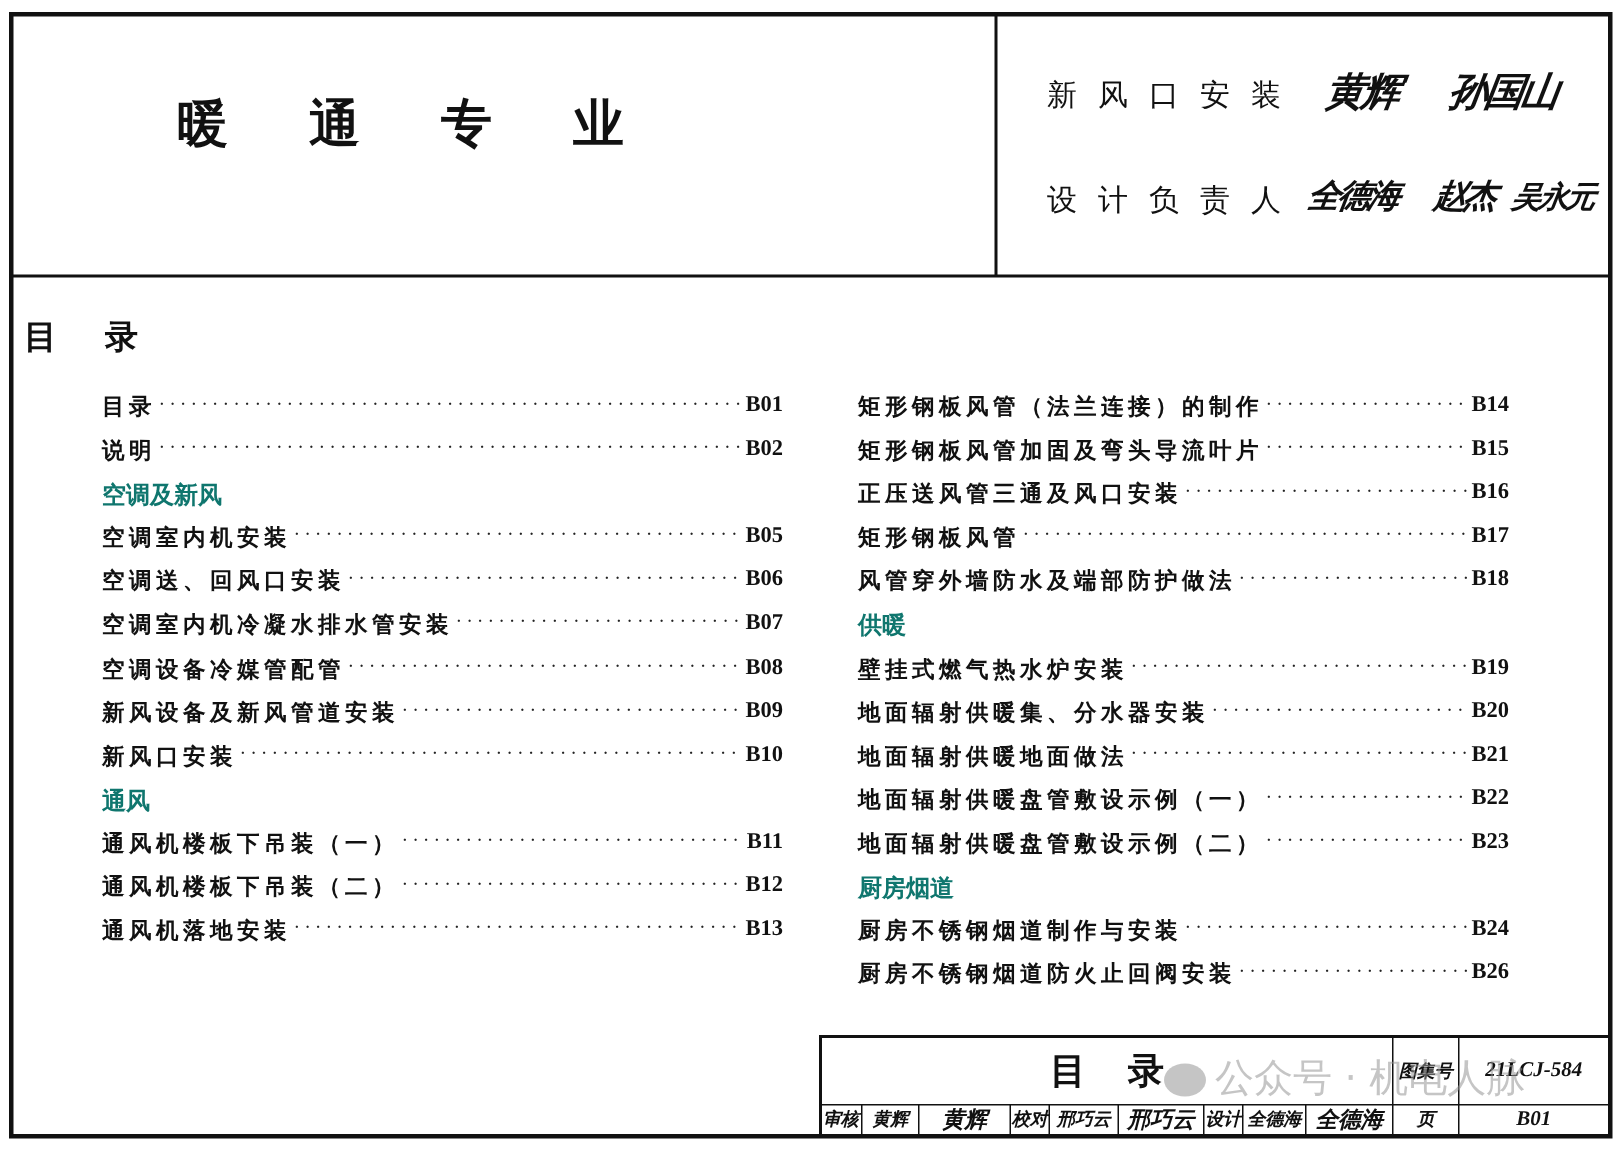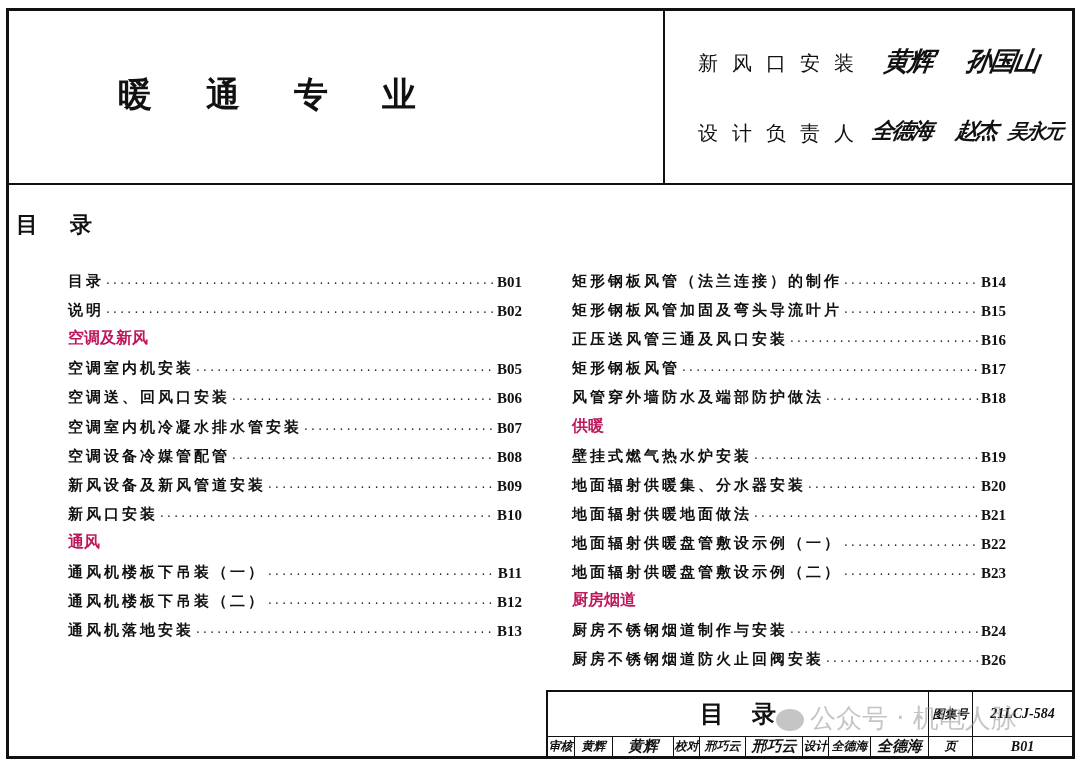--- a/index.html
+++ b/index.html
@@ -4,41 +4,41 @@
 <style>
   html, body { margin: 0; padding: 0; background: #ffffff; }
   body { width: 1080px; height: 767px; position: relative; overflow: hidden;
          font-family: "DejaVu Serif", "Liberation Serif", serif; color: #111; }
   .frame { position: absolute; left: 6px; top: 8px; width: 1063px; height: 745px;
            border: 3px solid #111; box-sizing: content-box; }
   .hdr-div { position: absolute; left: 6px; top: 183px; width: 1066px; height: 0;
              border-top: 2px solid #111; }
   .v-div { position: absolute; left: 663px; top: 8px; width: 0; height: 176px;
            border-left: 2px solid #111; }
-  .spec-title { position: absolute; left: 6px; top: 72px; width: 522px; text-align: center;
+  .spec-title { position: absolute; left: 6px; top: 60px; width: 522px; text-align: center;
                 font-family: "DejaVu Sans", "Liberation Sans", sans-serif; font-weight: bold;
                 font-size: 34px; letter-spacing: 0; }
   .spec-title span { display: inline-block; margin: 0 27px; }
   .resp { position: absolute; left: 698px; font-size: 20px; letter-spacing: 14px; }
   .resp.r1 { top: 50px; } .resp.r2 { top: 120px; }
   .sig { position: absolute; font-family: "DejaVu Serif", serif; font-weight: bold;
          font-style: italic; font-size: 26px; letter-spacing: -2px; transform: skewX(-8deg); }
   .toc-title { position: absolute; top: 210px; left: 0; width: 1080px; text-align: left;
                font-family: "DejaVu Sans", sans-serif; font-weight: bold; font-size: 22px; }
   .toc-title span { display: inline-block; margin: 0 16px; }
   .col { position: absolute; top: 262px; }
   .col.left { left: 68px; width: 454px; }
   .col.right { left: 572px; width: 434px; }
-  .row { height: 29.1px; display: flex; align-items: flex-end; font-size: 15px; white-space: nowrap; }
+  .row { height: 29.1px; display: flex; align-items: flex-start; font-size: 15px; white-space: nowrap; }
   .row .txt { letter-spacing: 3px; font-weight: bold; flex: 0 0 auto; }
   .row .dots { flex: 1 1 auto; overflow: hidden; margin: 0 2px; color: #222; letter-spacing: 3.3px;
                font-size: 12px; }
   .row .dots::before { content: "··································································································"; }
   .row .pg { flex: 0 0 auto; font-family: "Liberation Serif", serif; font-weight: bold; font-size: 15px; }
-  .row.sec .txt { color: #be185d; letter-spacing: 0; font-family: "DejaVu Sans", sans-serif; font-size: 16px; }
+  .row.sec .txt { color: #0f766e; letter-spacing: 0; font-family: "DejaVu Sans", sans-serif; font-size: 16px; }
   .tb { position: absolute; left: 546px; top: 690px; width: 526px; height: 66px;
         border-left: 2px solid #111; border-top: 2px solid #111; box-sizing: border-box; }
   .tb-line-h { position: absolute; left: 546px; top: 736px; width: 526px; border-top: 1.5px solid #111; }
   .tb-v { position: absolute; border-left: 1.5px solid #111; }
   .tb-cell { position: absolute; display: flex; align-items: center; justify-content: center;
              font-size: 12px; font-weight: bold; white-space: nowrap; font-style: italic; }
   .tb-title { position: absolute; left: 548px; top: 692px; width: 380px; height: 44px;
               display: flex; align-items: center; justify-content: center;
               font-family: "DejaVu Sans", sans-serif; font-weight: bold; font-size: 24px; }
   .tb-title span { margin: 0 14px; }

